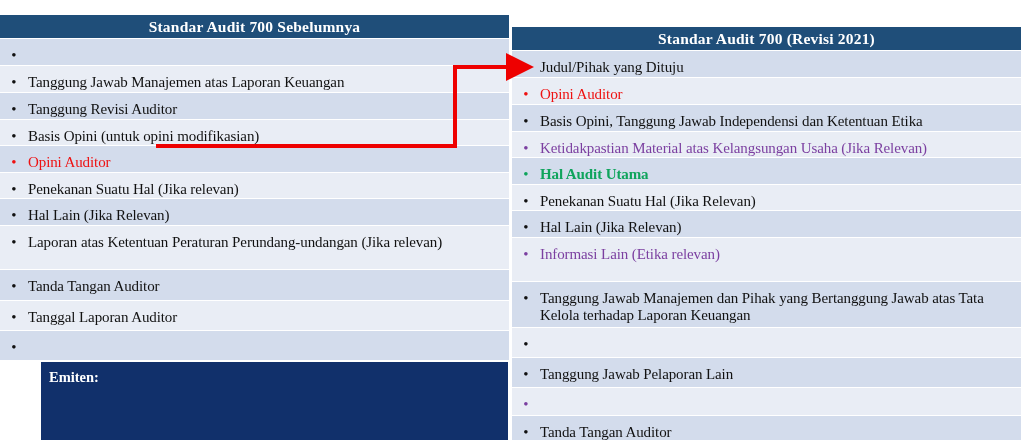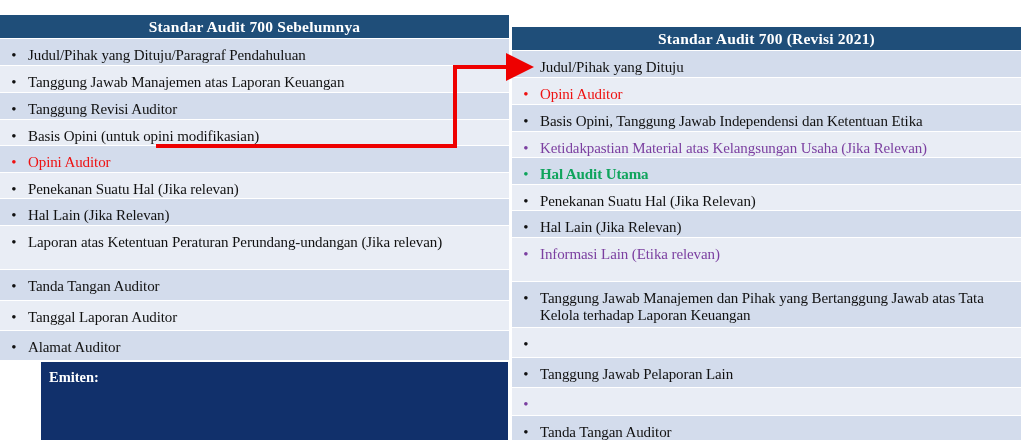--- a/index.html
+++ b/index.html
@@ -103,21 +103,20 @@
 </head>
 <body>
 
 <div id="wrap">
 
   <div class="col col-left">
     <div class="col-head">Standar Audit 700 Sebelumnya</div>
     <div class="rows" id="left-rows">
         <div class="row shade-a" style="height: 27px;">
           <span class="bullet">•</span>
-          <span class="txt">Judul/Pihak yang Dituju/Paragraf Pendahuluan</span>
         </div>
         <div class="row shade-b" style="height: 27px;">
           <span class="bullet">•</span>
           <span class="txt">Tanggung Jawab Manajemen atas Laporan Keuangan</span>
         </div>
         <div class="row shade-a" style="height: 27px;">
           <span class="bullet">•</span>
           <span class="txt">Tanggung Revisi Auditor</span>
         </div>
         <div class="row shade-b" style="height: 26px;">
@@ -143,21 +142,20 @@
         <div class="row shade-a" style="height: 31px;">
           <span class="bullet">•</span>
           <span class="txt">Tanda Tangan Auditor</span>
         </div>
         <div class="row shade-b" style="height: 30px;">
           <span class="bullet">•</span>
           <span class="txt">Tanggal Laporan Auditor</span>
         </div>
         <div class="row shade-a" style="height: 30px;">
           <span class="bullet">•</span>
-          <span class="txt">Alamat Auditor</span>
         </div>
         <div class="emiten" style="height: 89px;">
           <span class="emiten-label">Emiten:</span>
         </div>
       </div>
   </div>
 
   <div class="col col-right">
     <div class="col-head">Standar Audit 700 (Revisi 2021)</div>
     <div class="rows" id="right-rows">

